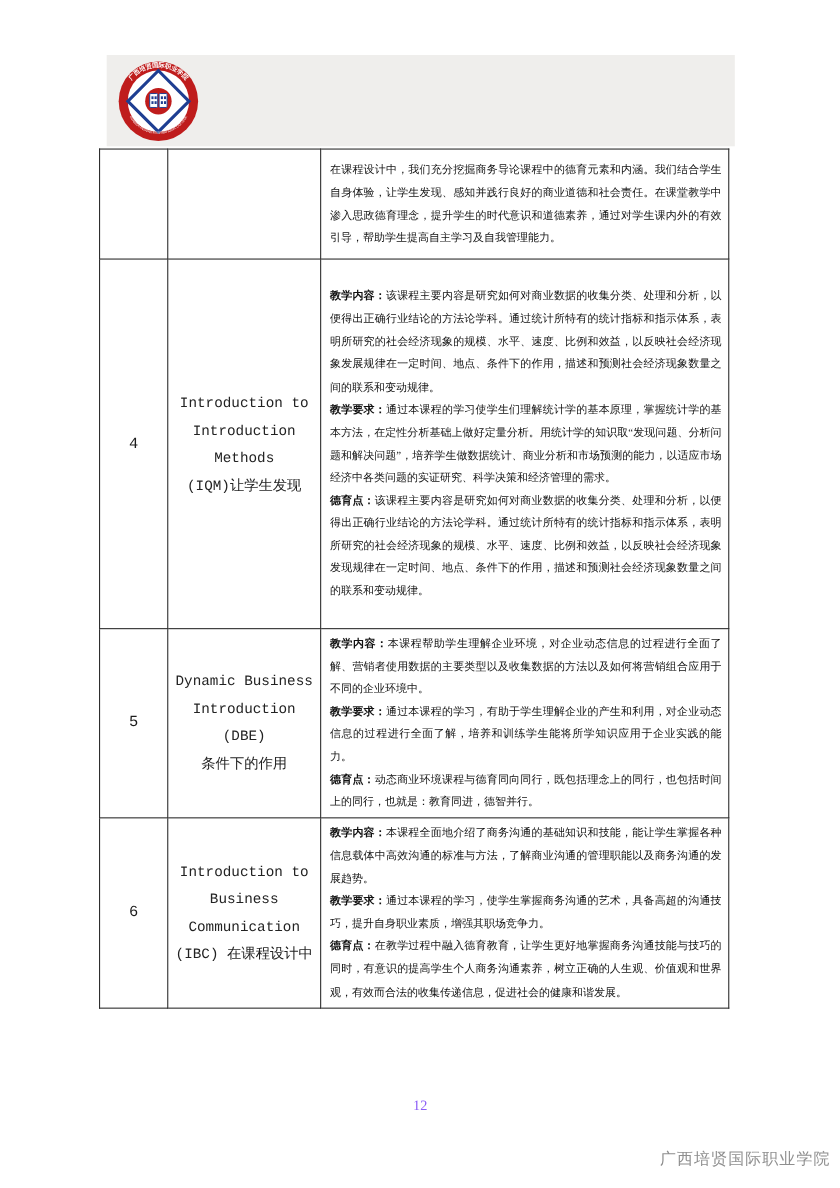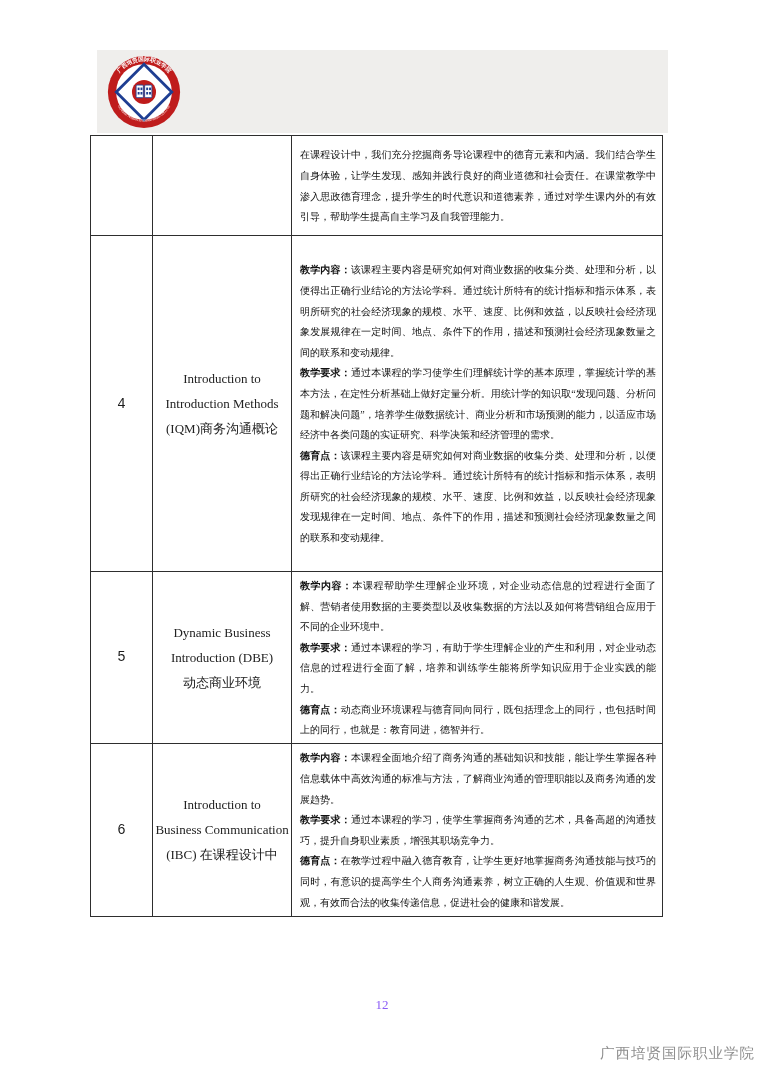--- a/index.html
+++ b/index.html
@@ -30,21 +30,21 @@
   table.ctable {
     position:absolute; left:90px; top:135px; width:572px;
     border-collapse:collapse; table-layout:fixed;
   }
   .ctable td {
     border:1px solid #2e2e2e; vertical-align:middle; overflow:hidden;
   }
   .c-no   { text-align:center; font-size:14px; font-family:"Liberation Mono", monospace; }
   .c-name {
     text-align:center; font-size:13px; line-height:25px;
-    font-family:Liberation Serif, serif; color:#222;
+    font-family:Liberation Mono, monospace; color:#222;
   }
   .c-name .cn-line { display:block; }
   .c-desc {
     vertical-align:top; padding:4px 6px 2px 8px;
     font-size:10px; line-height:20.6px; text-align:justify; color:#111;
   }
   .c-desc p { margin:0; }
   .c-desc b { font-family:"Liberation Sans", sans-serif; font-weight:bold; }
 
   
@@ -108,35 +108,35 @@
       <td class="c-desc">
         <p><span>在课程设计中，我们充分挖掘商务导论课程中的德育元素和内涵。我们结合学生自身体验，让学生发现、感知并践行良好的商业道德和社会责任。在课堂教学中渗入思政德育理念，提升学生的时代意识和道德素养，通过对学生课内外的有效引导，帮助学生提高自主学习及自我管理能力。</span></p>
       </td>
     </tr>
 
     <tr style="height:336px;">
       <td class="c-no">4</td>
       <td class="c-name">
         <span class="cn-line">Introduction to</span>
         <span class="cn-line">Introduction Methods</span>
-        <span class="cn-line">(IQM)商务沟通概论</span>
+        <span class="cn-line">(IQM)让学生发现</span>
       </td>
       <td class="c-desc">
         <p><b>教学内容：</b><span>该课程主要内容是研究如何对商业数据的收集分类、处理和分析，以便得出正确行业结论的方法论学科。通过统计所特有的统计指标和指示体系，表明所研究的社会经济现象的规模、水平、速度、比例和效益，以反映社会经济现象发展规律在一定时间、地点、条件下的作用，描述和预测社会经济现象数量之间的联系和变动规律。</span></p>
         <p><b>教学要求：</b><span>通过本课程的学习使学生们理解统计学的基本原理，掌握统计学的基本方法，在定性分析基础上做好定量分析。用统计学的知识取“发现问题、分析问题和解决问题”，培养学生做数据统计、商业分析和市场预测的能力，以适应市场经济中各类问题的实证研究、科学决策和经济管理的需求。</span></p>
         <p><b>德育点：</b><span>该课程主要内容是研究如何对商业数据的收集分类、处理和分析，以便得出正确行业结论的方法论学科。通过统计所特有的统计指标和指示体系，表明所研究的社会经济现象的规模、水平、速度、比例和效益，以反映社会经济现象发现规律在一定时间、地点、条件下的作用，描述和预测社会经济现象数量之间的联系和变动规律。</span></p>
       </td>
     </tr>
 
     <tr style="height:166px;">
       <td class="c-no">5</td>
       <td class="c-name">
         <span class="cn-line">Dynamic Business</span>
         <span class="cn-line">Introduction (DBE)</span>
-        <span class="cn-line">动态商业环境</span>
+        <span class="cn-line">条件下的作用</span>
       </td>
       <td class="c-desc">
         <p><b>教学内容：</b><span>本课程帮助学生理解企业环境，对企业动态信息的过程进行全面了解、营销者使用数据的主要类型以及收集数据的方法以及如何将营销组合应用于不同的企业环境中。</span></p>
         <p><b>教学要求：</b><span>通过本课程的学习，有助于学生理解企业的产生和利用，对企业动态信息的过程进行全面了解，培养和训练学生能将所学知识应用于企业实践的能力。</span></p>
         <p><b>德育点：</b><span>动态商业环境课程与德育同向同行，既包括理念上的同行，也包括时间上的同行，也就是：教育同进，德智并行。</span></p>
       </td>
     </tr>
 
     <tr style="height:173px;">
       <td class="c-no">6</td>

